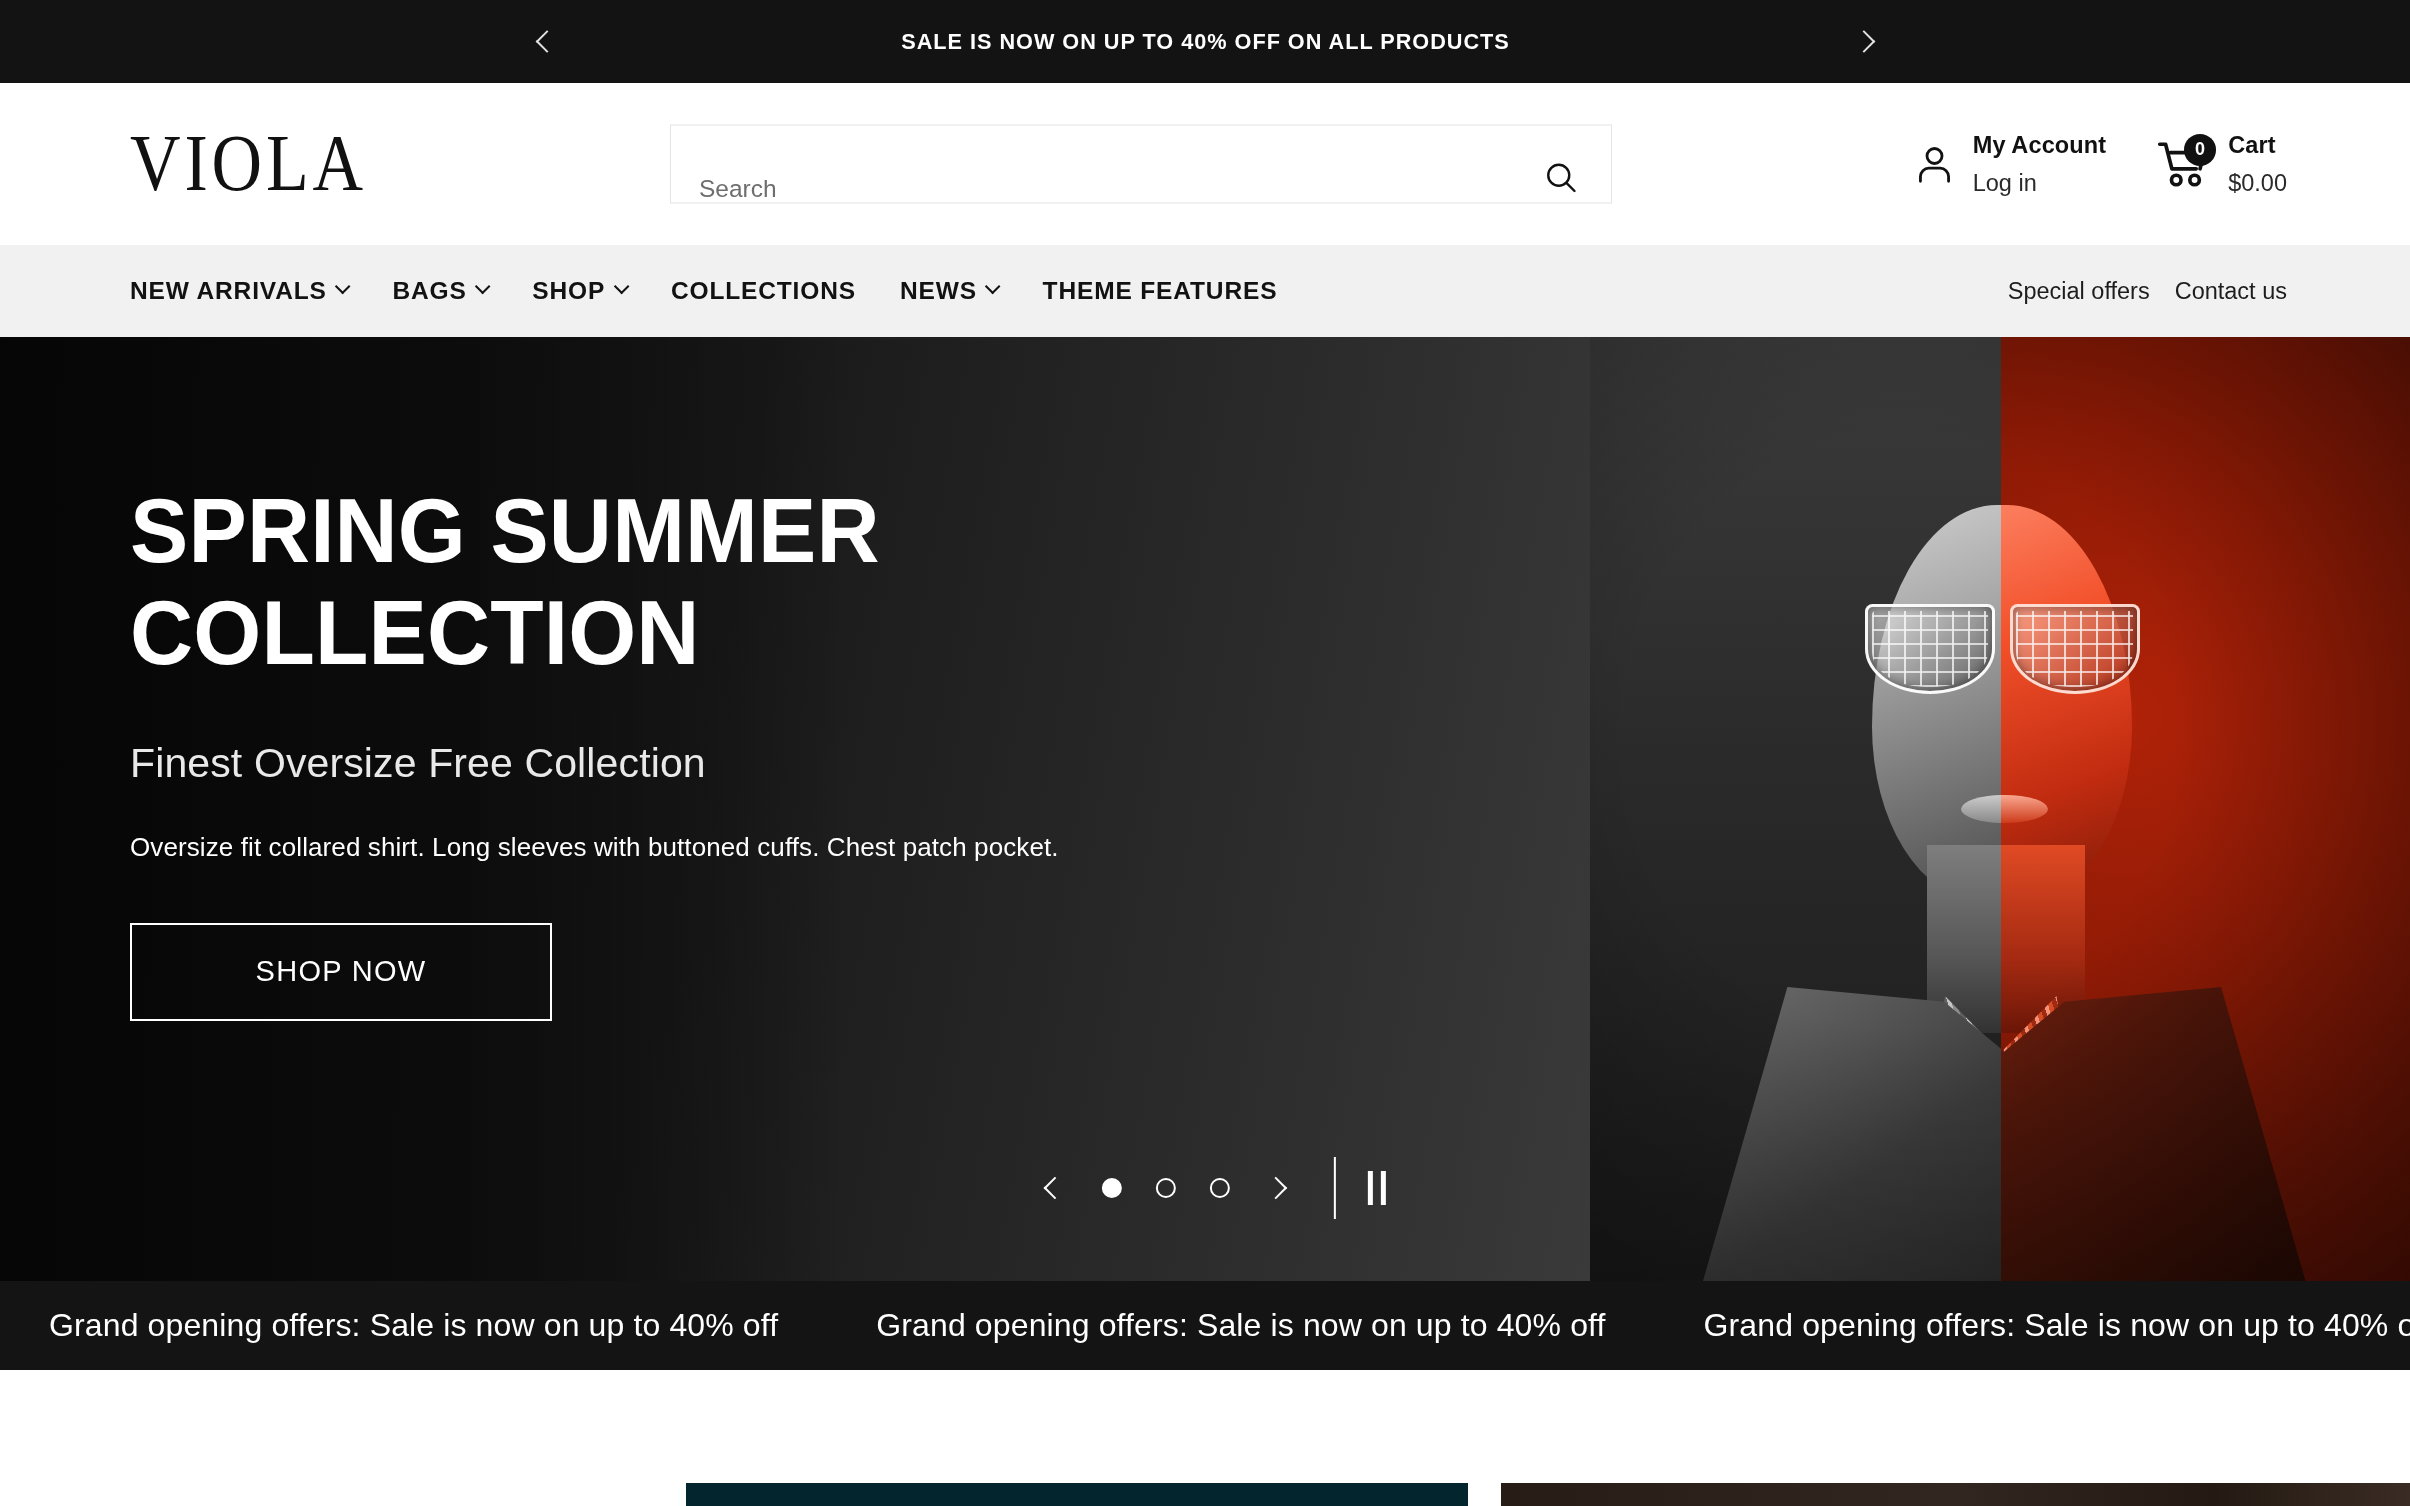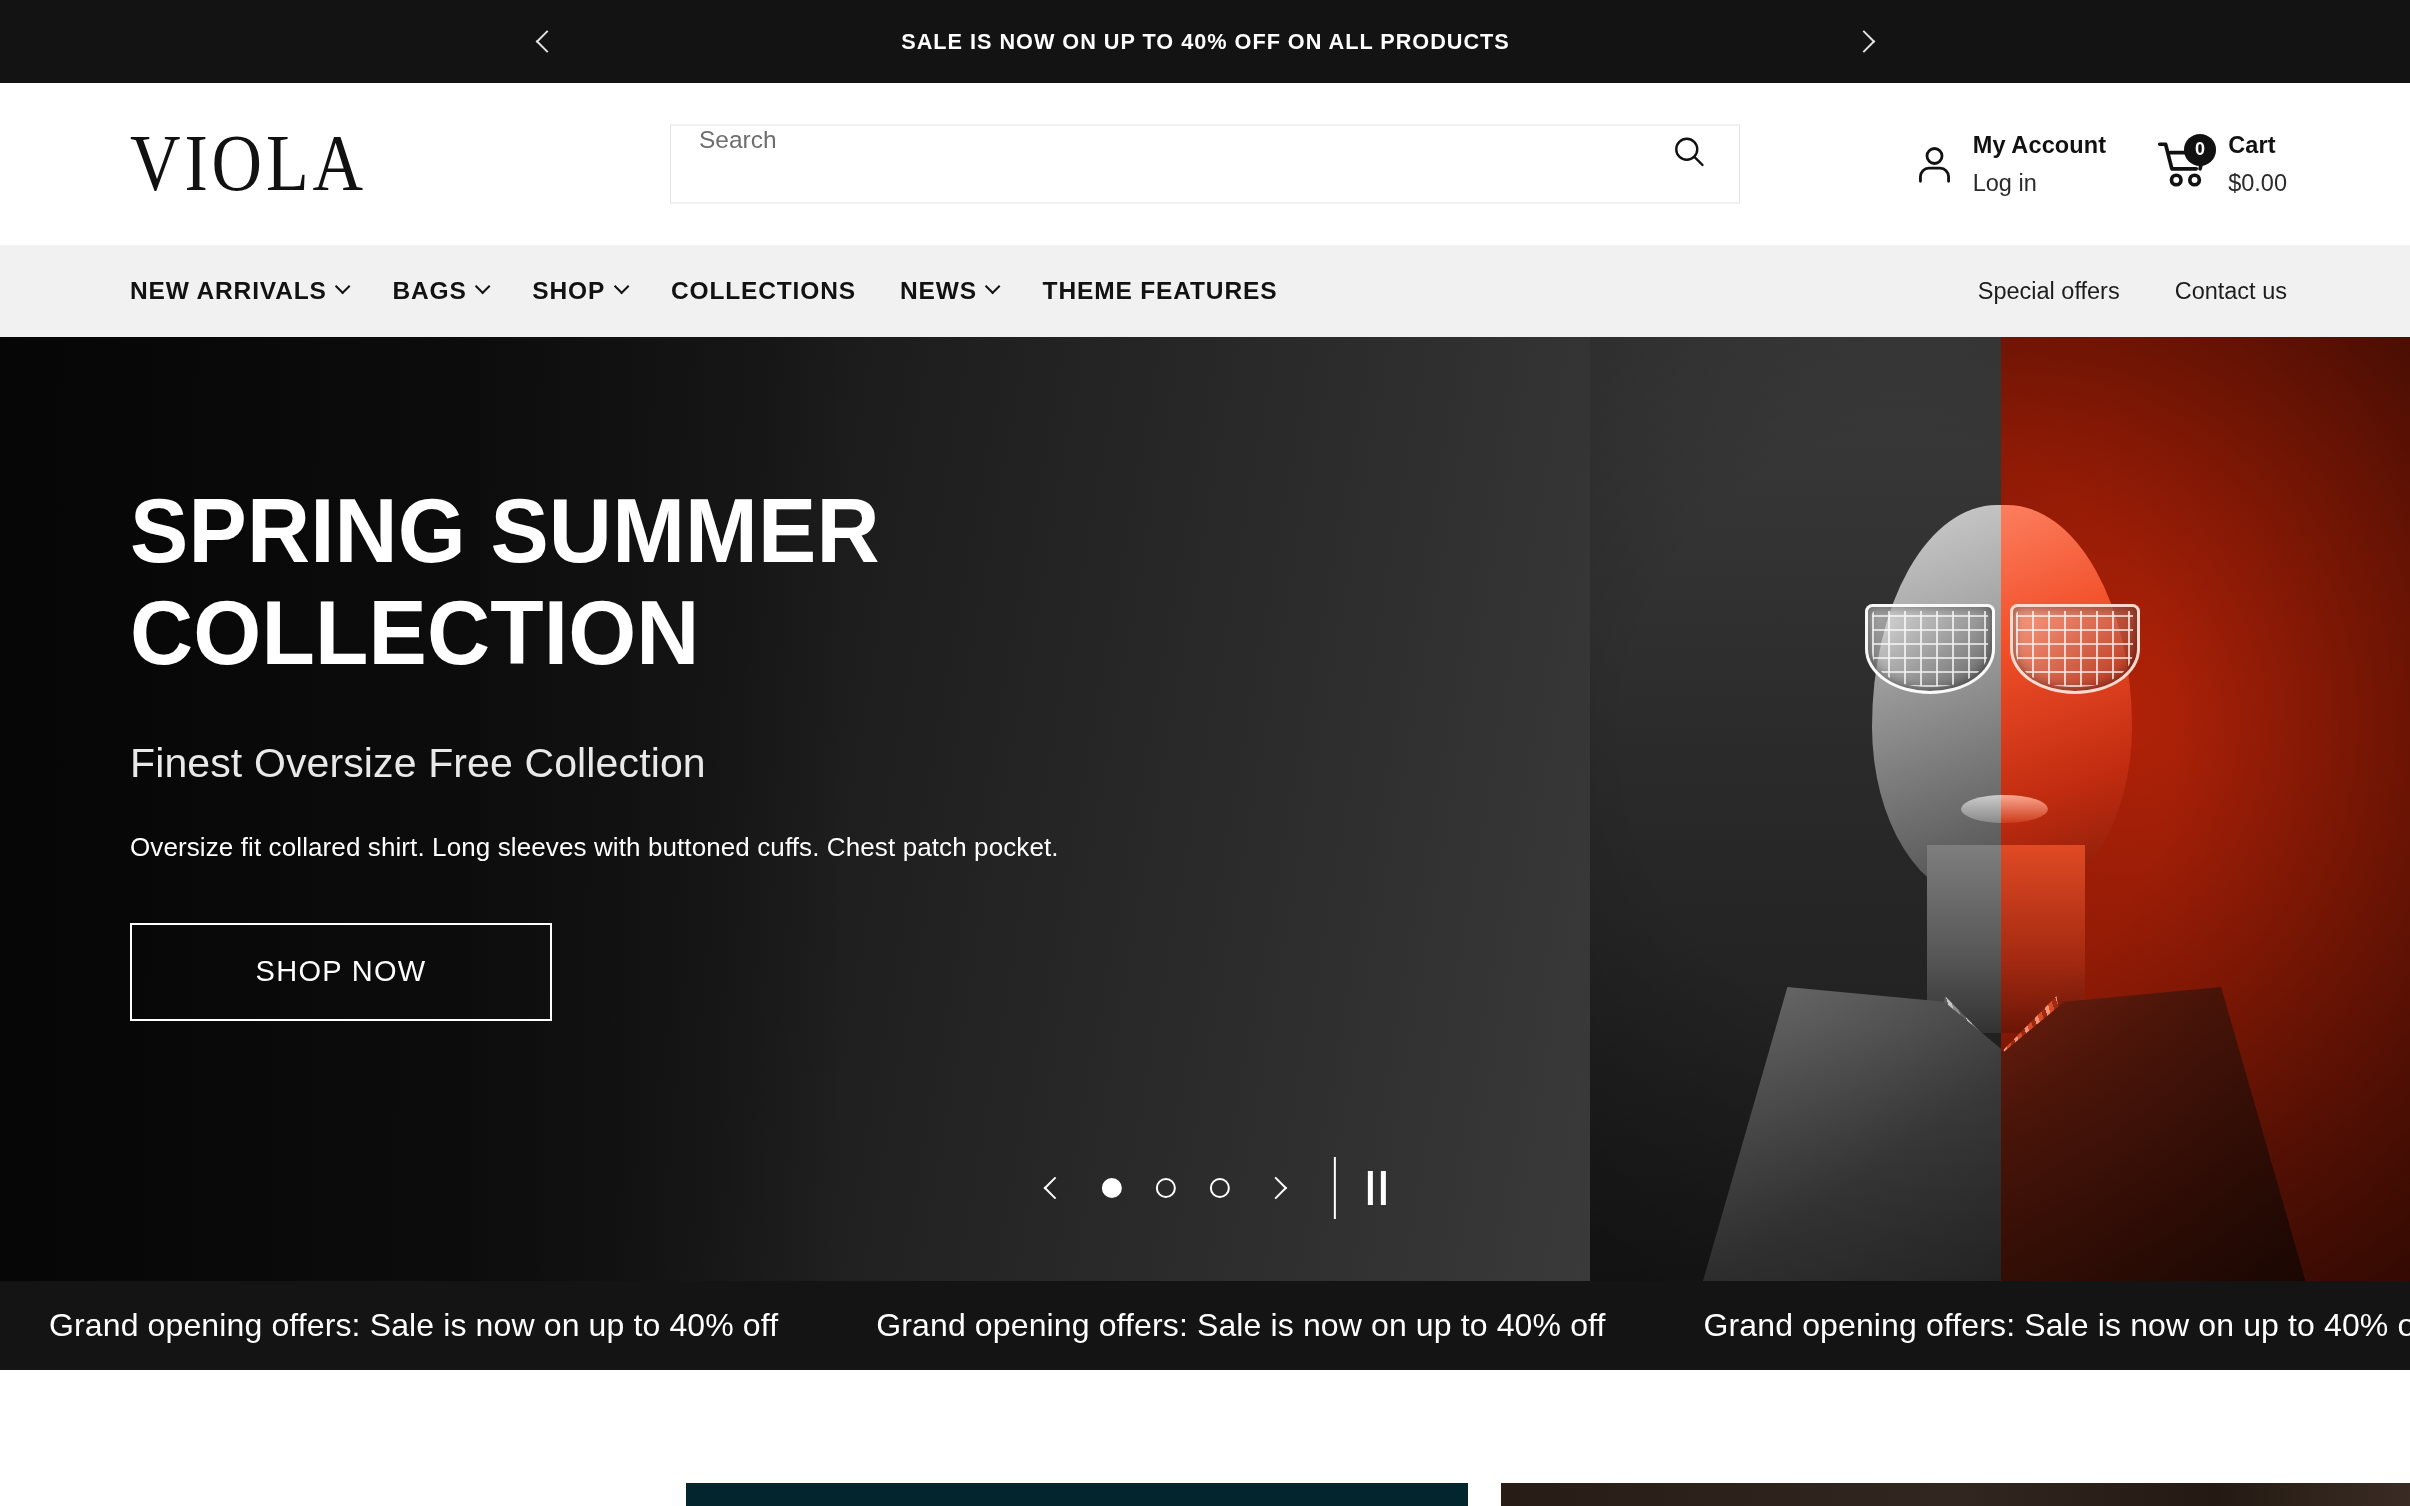--- a/index.html
+++ b/index.html
@@ -21,22 +21,22 @@
   .chev.l { transform:rotate(135deg); margin-left:4.7px; }
   .chev.r { transform:rotate(-45deg); margin-right:4.7px; }
 
   
   .header { height:162px; background:#fff; display:flex; align-items:center;
     padding:0 130px; position:relative; }
   .logo { font-family:"Liberation Serif", serif; font-size:70px; font-weight:400;
     letter-spacing:.055em; color:#111; line-height:1; transform:scaleY(1.14);
     transform-origin:center; cursor:pointer; user-select:none; }
   .search-wrap { position:absolute; left:670px; top:50%; transform:translateY(-50%);
-    width:1070px; height:79px; border:1.4px solid #e3e3e3; background:#fff;
-    display:flex; align-items:flex-start; padding:0 24.5px 0 28px; }
+    width:942px; height:79px; border:1.4px solid #e3e3e3; background:#fff;
+    display:flex; align-items:flex-end; padding:0 24.5px 0 28px; }
   .search-input { flex:1; border:none; outline:none; font-size:24.5px; color:#3a3a3a;
     font-family:"Liberation Sans", sans-serif; background:transparent; }
   .search-input::placeholder { color:#6e6e6e; }
   .search-btn { width:51px; height:51px; display:flex; align-items:center;
     justify-content:center; cursor:pointer; background:none; border:none; }
 
   .head-right { position:absolute; right:124px; top:50%; transform:translateY(-50%);
     display:flex; align-items:center; gap:51px; }
   .acct, .cartbox { display:flex; align-items:center; gap:16px; cursor:pointer; }
   .acct-txt, .cart-txt { display:flex; flex-direction:column; line-height:1.28;gap:8px; }
@@ -49,21 +49,21 @@
 
   
   .nav { height:92px; background:#f1f1f1; display:flex; align-items:center;
     padding:0 130px; position:relative; }
   .nav-left { display:flex; align-items:center; gap:44px; }
   .nav-item { display:flex; align-items:center; gap:10.4px; font-size:24.5px;
     font-weight:700; letter-spacing:.035em; color:#121212; text-transform:uppercase;
     cursor:pointer; white-space:nowrap; }
   .nav-chev { width:11.3px; height:11.3px; border-right:2.3px solid #121212;
     border-bottom:2.3px solid #121212; transform:rotate(45deg) translate(-2.8px,-2.8px); }
-  .nav-right { position:absolute; right:124px; display:flex; align-items:center; gap:55px; }
+  .nav-right { position:absolute; right:124px; display:flex; align-items:center; gap:25px; }
   .nav-link { font-size:23.5px; color:#1d1d1d; cursor:pointer; white-space:nowrap; }
 
   
   .hero { position:relative; height:944px; overflow:hidden; background:#0d0d0d; }
   .hero-bg { position:absolute; inset:0;
     background:linear-gradient(100deg,#141414 0%,#191919 30%,#2e2e2e 55%,#3a3a3a 68%,#303030 100%); }
   
   .photo { position:absolute; top:0; right:0; width:821px; height:100%; overflow:hidden; }
   .photo-gray { position:absolute; inset:0; width:50%; overflow:hidden;
     background:linear-gradient(180deg,#3b3b3b 0%,#2a2a2a 45%,#1a1a1a 100%); }

